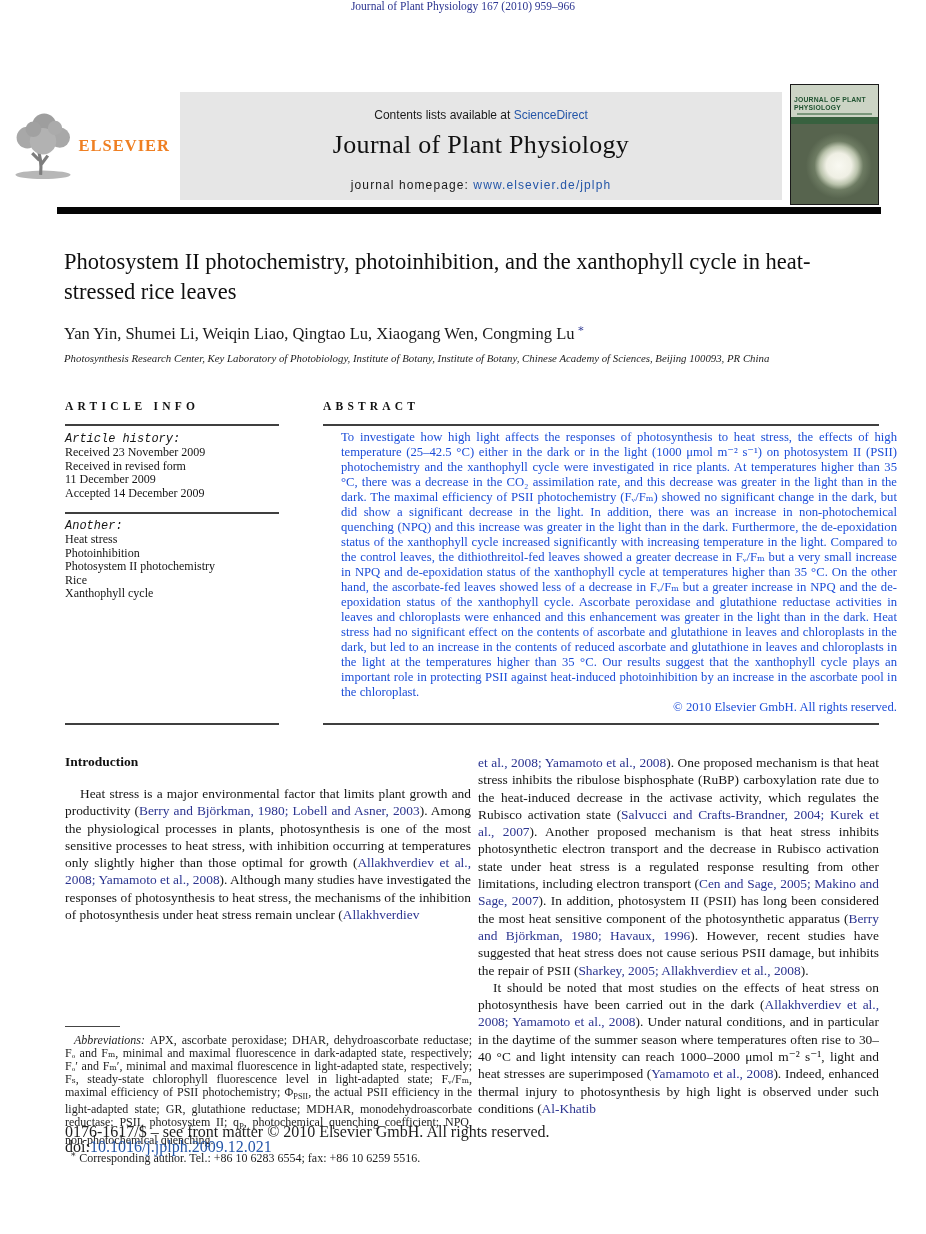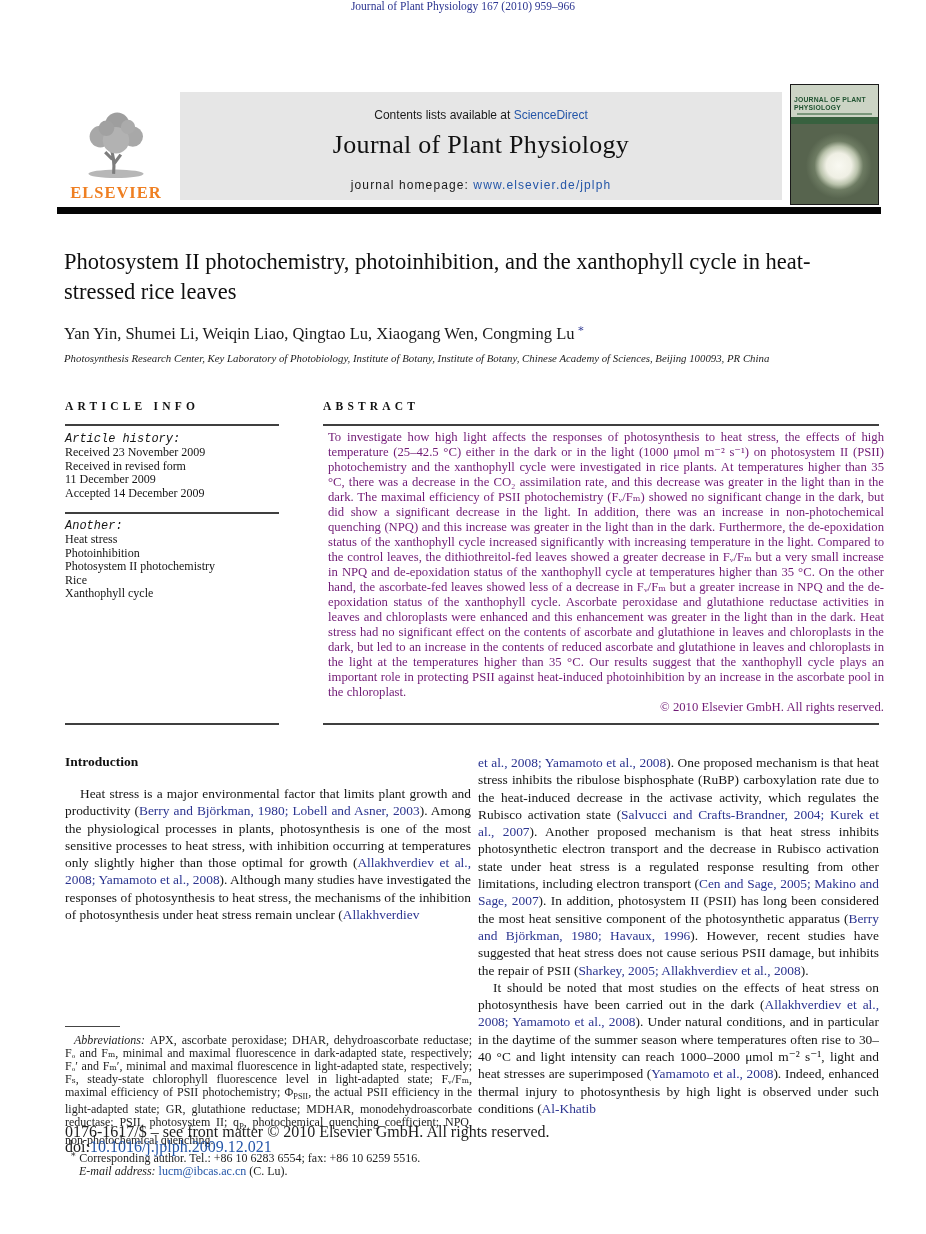--- a/index.html
+++ b/index.html
@@ -15,21 +15,21 @@
     font-family:"Liberation Serif","DejaVu Serif",serif;color:#1a1a1a;
     overflow:hidden;
   }
   .abs{position:absolute;}
   .sans{font-family:Liberation Sans, sans-serif;margin-top:8px;}
 
   
   .journal-ref{left:0;top:48;width:926px;text-align:center;font-size:11.5px;color:var(--cite_navy);}
 
   
-  .elsevier-logo{left:62;top:90px;width:108px;height:112px;left:62px;display:flex;flex-direction:column;align-items:center;justify-content:flex-end;}
+  .elsevier-logo{left:62;top:90px;width:108px;height:112px;left:62px;display:flex;flex-direction:row;align-items:center;justify-content:flex-end;}
   .elsevier-logo svg{display:block;}
   .elsevier-word{font-size:16.5px;font-weight:bold;color:var(--elsevier_orange);letter-spacing:1px;line-height:18px;}
 
   
   .banner{left:180px;top:92px;width:602px;height:108px;background:var(--banner_gray);text-align:center;}
   .contents-line{padding-top:8px;font-size:12px;}
   .banner-title{margin-top:8px;font-size:26px;color:#111;letter-spacing:.3px;}
   .homepage-line{position:absolute;bottom:8px;left:0;width:100%;font-size:12px;letter-spacing:1.1px;}
 
   
@@ -59,21 +59,21 @@
   .r-info2{left:65px;top:512px;width:214px;}
   .r-abs1{left:323px;top:424px;width:556px;}
   .r-close-l{left:65px;top:723px;width:214px;}
   .r-close-r{left:323px;top:723px;width:556px;}
 
   .info-block{width:215px;font-size:12px;line-height:13.4px;color:#151515;}
   .ib-history{left:65px;top:433px;}
   .ib-keywords{left:65px;top:520px;}
   .info-label{font-style:italic;font-family:Liberation Mono, monospace;}
 
-  .abstract-body{left:328px;top:430px;width:556px;font-size:12.7px;line-height:15px;text-align:justify;color:#701a75;}
+  .abstract-body{left:341px;top:430px;width:556px;font-size:12.7px;line-height:15px;text-align:justify;color:#1d4ed8;}
   .abstract-copyright{text-align:right;}
 
   .intro-head{left:65px;top:754px;font-size:13.5px;font-weight:bold;color:#111;}
   .body-col{font-size:13.4px;line-height:17.3px;text-align:justify;color:#151515;}
   .col1{left:65px;top:785px;width:406px;}
   .col2{left:478px;top:754px;width:401px;}
   .indent{text-indent:15px;}
 
   .footnote{left:65px;top:1026px;width:407px;font-size:12px;line-height:13px;text-align:justify;color:#1d1d1d;}
   .fn-rule{width:55px;height:1px;background:#444;margin-bottom:7px;}
@@ -174,21 +174,20 @@
 
   <div class="abs body-col col2">
     <div><span class="seg-cite">et al., 2008; Yamamoto et al., 2008</span><span>). One proposed mechanism is that heat stress inhibits the ribulose bisphosphate (RuBP) carboxylation rate due to the heat-induced decrease in the activase activity, which regulates the Rubisco activation state (</span><span class="seg-cite">Salvucci and Crafts-Brandner, 2004; Kurek et al., 2007</span><span>). Another proposed mechanism is that heat stress inhibits photosynthetic electron transport and the decrease in Rubisco activation state under heat stress is a regulated response resulting from other limitations, including electron transport (</span><span class="seg-cite">Cen and Sage, 2005; Makino and Sage, 2007</span><span>). In addition, photosystem II (PSII) has long been considered the most heat sensitive component of the photosynthetic apparatus (</span><span class="seg-cite">Berry and Björkman, 1980; Havaux, 1996</span><span>). However, recent studies have suggested that heat stress does not cause serious PSII damage, but inhibits the repair of PSII (</span><span class="seg-cite">Sharkey, 2005; Allakhverdiev et al., 2008</span><span>).</span></div>
     <div class="indent"><span>It should be noted that most studies on the effects of heat stress on photosynthesis have been carried out in the dark (</span><span class="seg-cite">Allakhverdiev et al., 2008; Yamamoto et al., 2008</span><span>). Under natural conditions, and in particular in the daytime of the summer season where temperatures often rise to 30–40 °C and light intensity can reach 1000–2000 μmol m⁻² s⁻¹, light and heat stresses are superimposed (</span><span class="seg-cite">Yamamoto et al., 2008</span><span>). Indeed, enhanced thermal injury to photosynthesis by high light is observed under such conditions (</span><span class="seg-cite">Al-Khatib</span></div>
   </div>
 
   <div class="abs footnote">
     <div class="fn-rule"></div>
     <div class="fn-abbrev"><span class="seg-italic">Abbreviations: </span><span>APX, ascorbate peroxidase; DHAR, dehydroascorbate reductase; Fₒ and Fₘ, minimal and maximal fluorescence in dark-adapted state, respectively; Fₒ′ and Fₘ′, minimal and maximal fluorescence in light-adapted state, respectively; Fₛ, steady-state chlorophyll fluorescence level in light-adapted state; Fᵥ/Fₘ, maximal efficiency of PSII photochemistry; Φ</span><span class="seg-sub">PSII</span><span>, the actual PSII efficiency in the light-adapted state; GR, glutathione reductase; MDHAR, monodehydroascorbate reductase; PSII, photosystem II; q</span><span class="seg-sub">P</span><span>, photochemical quenching coefficient; NPQ, non-photochemical quenching.</span></div>
     <div class="fn-corresp"><span class="seg-sup">∗</span><span> Corresponding author. Tel.: +86 10 6283 6554; fax: +86 10 6259 5516.</span></div>
-    <div class="fn-email"><span class="seg-italic">E-mail address: </span><span class="seg-link">lucm@ibcas.ac.cn</span><span> (C. Lu).</span></div>
   </div>
 
   <div class="abs footer">
     <div>0176-1617/$ – see front matter © 2010 Elsevier GmbH. All rights reserved.</div>
     <div><span>doi:</span><span class="seg-link">10.1016/j.jplph.2009.12.021</span></div>
   </div>
 
 </div>
 
 </body></html>

